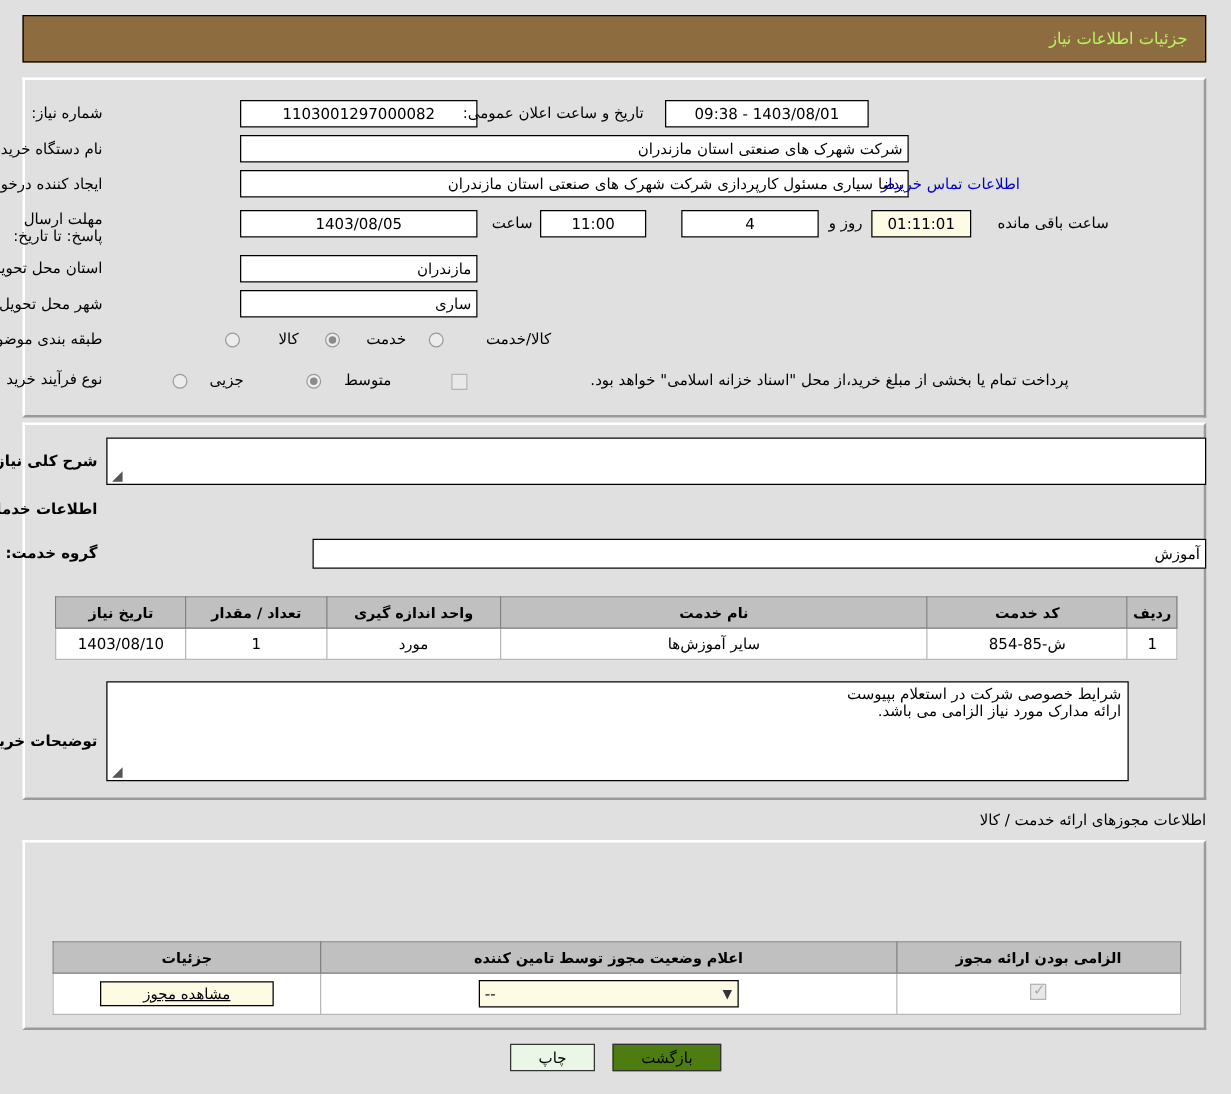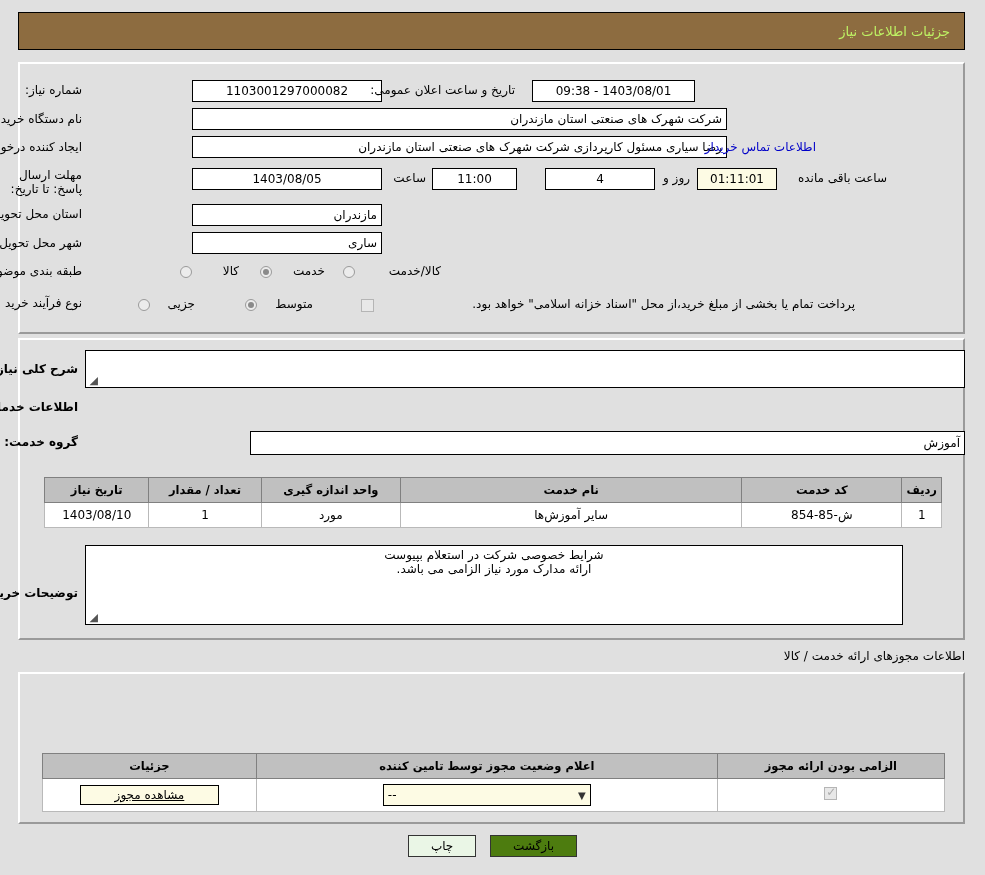--- a/index.html
+++ b/index.html
@@ -198,21 +198,21 @@
         <td>سایر آموزش‌ها</td>
         <td>مورد</td>
         <td>1</td>
         <td>1403/08/10</td>
       </tr>
     </tbody>
 </table>
 
 <div class="lbl bold" style="right:907px;top:586px;">توضیحات خریدار:</div>
 <div class="ta" style="right:82px;top:545px;width:818px;height:80px;">
-  <span id="buyer-notes-text" style="white-space:pre-line;display:block;text-align:center;">شرایط خصوصی شرکت در استعلام بپیوست
+  <span id="buyer-notes-text" style="white-space:pre-line;display:block;">شرایط خصوصی شرکت در استعلام بپیوست
 ارائه مدارک مورد نیاز الزامی می باشد.</span>
   <span class="grip">◢</span>
 </div>
 
 <div class="sec-title" style="right:20px;top:649px;">اطلاعات مجوزهای ارائه خدمت / کالا</div>
 <div class="panel" id="panel-bottom"></div>
 
 <table class="grid" id="permits-table" style="right:40px;top:753px;width:903px;">
   <thead>
       <tr>

